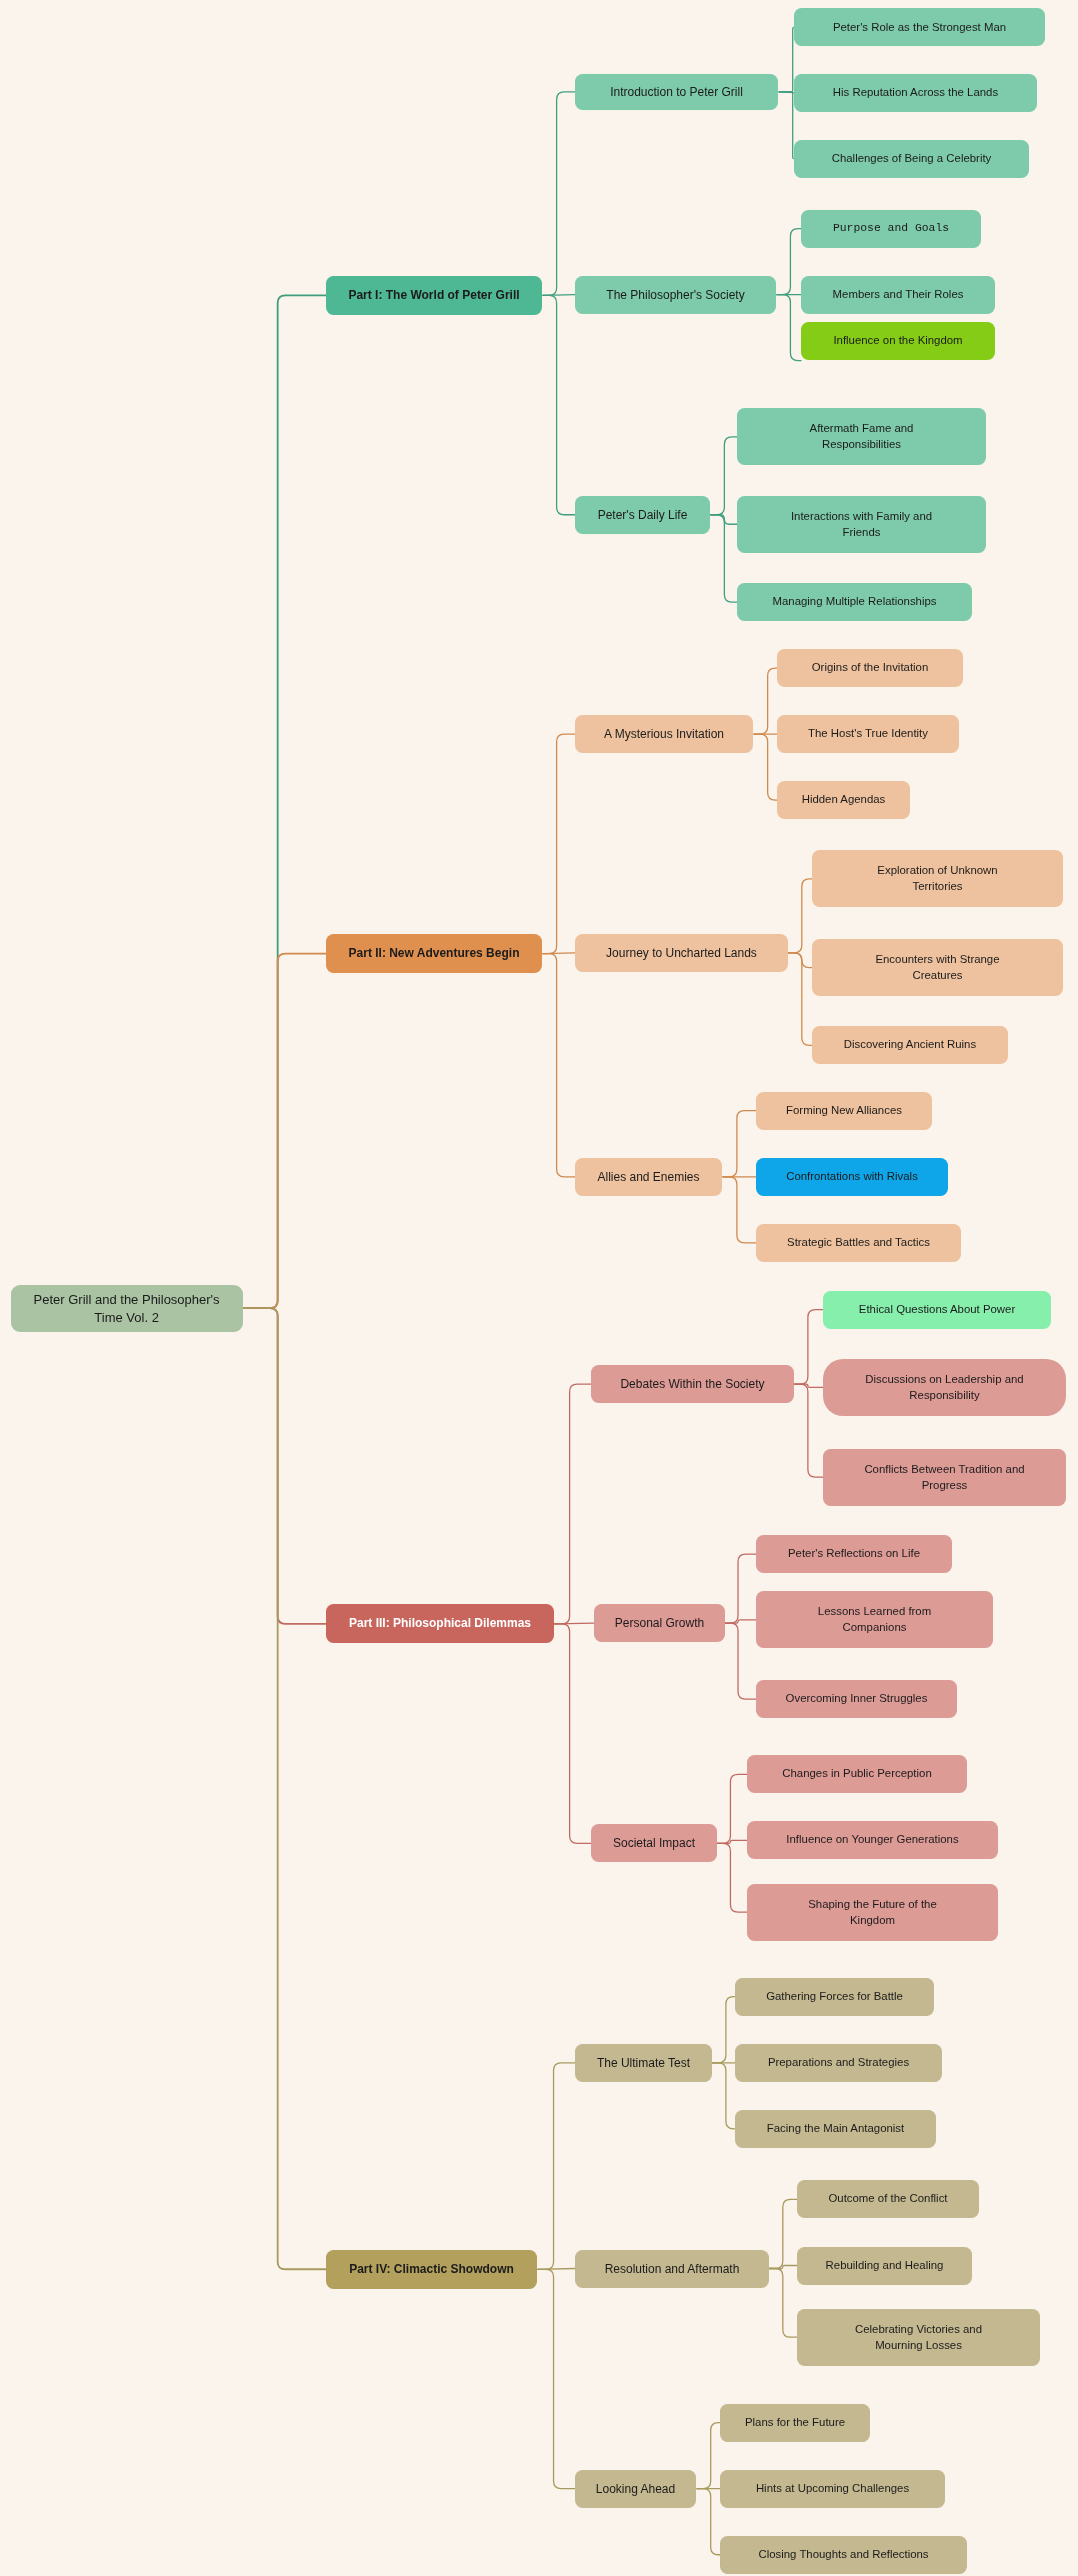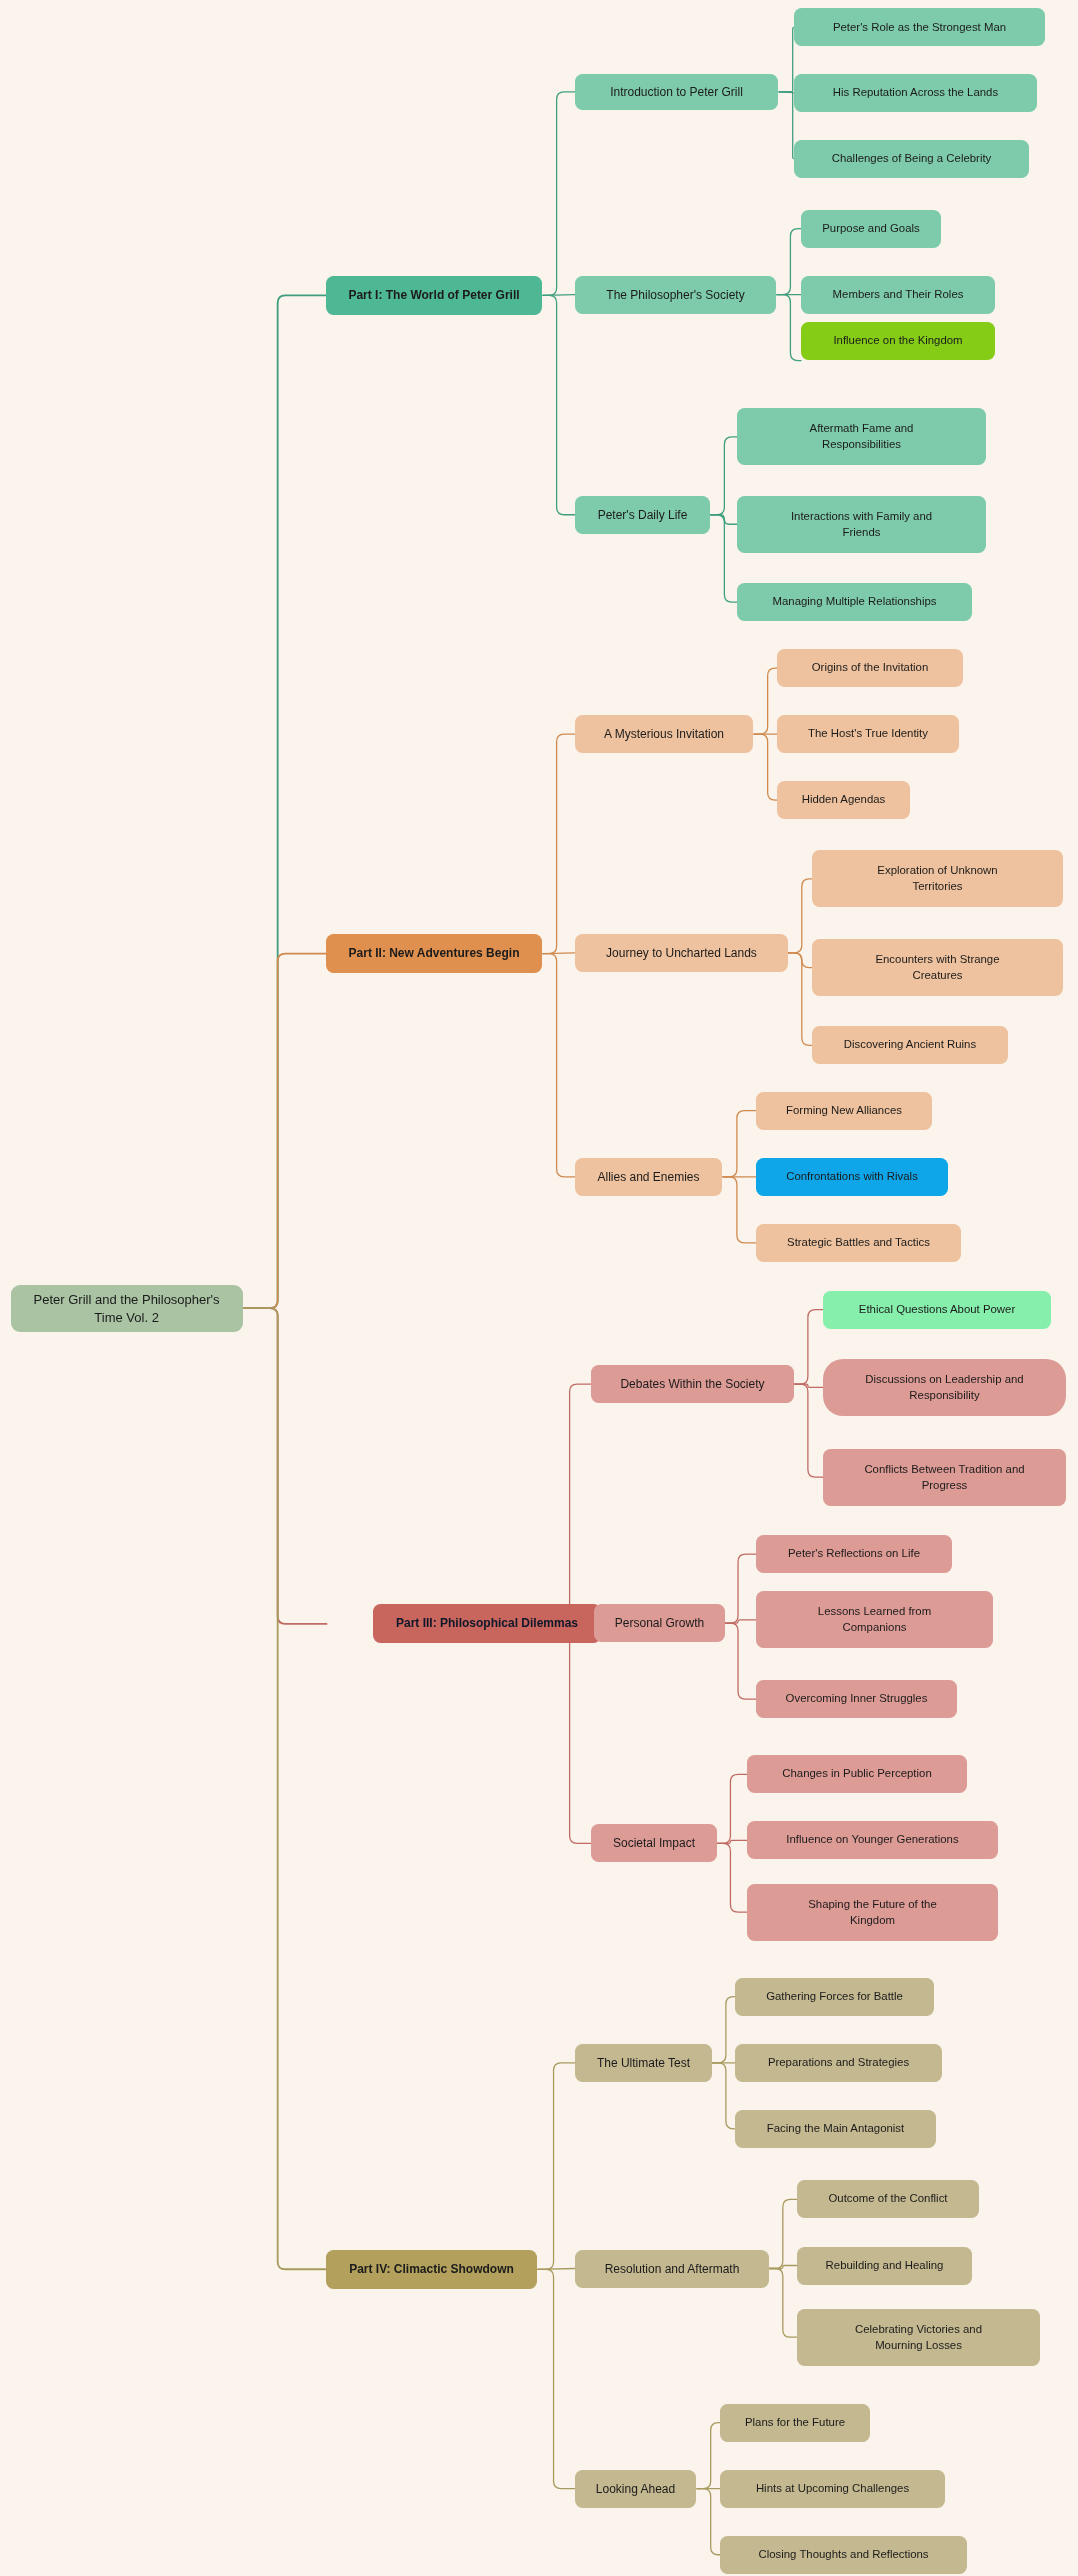--- a/index.html
+++ b/index.html
@@ -19,21 +19,21 @@
     border-radius:7.6px;
     padding:3px 9px;
     line-height:1.35;
     color:#1b1b1b;
     white-space:pre-line;
   }
   .node.lv0{font-size:13px;border-radius:9px;}
   .node.lv1{font-size:12px;font-weight:bold;}
   .node.lv2{font-size:12px;}
   .node.lv3{font-size:11.4px;}
-  .node.light-text{color:#0f172a;margin-left:47px;}
+  .node.light-text{color:#ffffff;}
 </style>
 </head>
 <body>
 
 <div id="mindmap">
   <svg id="edges" xmlns="http://www.w3.org/2000/svg" viewBox="0 0 1421 3393">
       <path d="M319,1723 L355.62,1723 Q365.62,1723 365.62,1713 L365.62,399 Q365.62,389 375.62,389 L430,389" fill="none" stroke="#3f9e7e" stroke-width="2.4" stroke-linecap="round"></path>
       <path d="M715,389 L723.06,389 Q733.06,389 733.06,379 L733.06,131 Q733.06,121 743.06,121 L758,121" fill="none" stroke="#3f9e7e" stroke-width="1.7" stroke-linecap="round"></path>
       <path d="M1026,121 L1042,121 Q1044,121 1044,119 L1044,38 Q1044,36 1046,36 L1046,36" fill="none" stroke="#3f9e7e" stroke-width="1.7" stroke-linecap="round"></path>
       <path d="M1026,121 L1046,122" fill="none" stroke="#3f9e7e" stroke-width="1.7" stroke-linecap="round"></path>
@@ -88,21 +88,21 @@
     </svg>
   <div id="nodes-layer">
       <div class="node lv0" style="left: 10.6px; top: 1285px; width: 232px; height: 47px; background: rgb(169, 195, 163);">Peter Grill and the Philosopher's
 Time Vol. 2</div>
       <div class="node lv1" style="left: 326px; top: 276px; width: 216px; height: 39px; background: rgb(78, 183, 147);">Part I: The World of Peter Grill</div>
       <div class="node lv2" style="left: 575px; top: 74px; width: 203px; height: 36px; background: rgb(126, 203, 171);">Introduction to Peter Grill</div>
       <div class="node lv3" style="left: 794px; top: 8.4px; width: 251px; height: 38px; background: rgb(126, 203, 171);">Peter's Role as the Strongest Man</div>
       <div class="node lv3" style="left: 794px; top: 74px; width: 243px; height: 38px; background: rgb(126, 203, 171);">His Reputation Across the Lands</div>
       <div class="node lv3" style="left: 794px; top: 140px; width: 235px; height: 38px; background: rgb(126, 203, 171);">Challenges of Being a Celebrity</div>
       <div class="node lv2" style="left: 575px; top: 276px; width: 201px; height: 38px; background: rgb(126, 203, 171);">The Philosopher's Society</div>
-      <div class="node lv3" style="left: 801px; top: 210px; width: 140px; height: 38px; background: rgb(126, 203, 171);">Purpose and Goals</div>
+      <div class="node lv3" style="left: 801px; top: 210px; width: 180px; height: 38px; background: rgb(126, 203, 171); font-family: Liberation Mono, monospace;">Purpose and Goals</div>
       <div class="node lv3" style="left: 801px; top: 276px; width: 194px; height: 38px; background: rgb(126, 203, 171);">Members and Their Roles</div>
       <div class="node lv3" style="left: 801px; top: 322px; width: 194px; height: 38px; background: #84cc16;">Influence on the Kingdom</div>
       <div class="node lv2" style="left: 575px; top: 496px; width: 135px; height: 38px; background: rgb(126, 203, 171);">Peter's Daily Life</div>
       <div class="node lv3" style="left: 737px; top: 408px; width: 249px; height: 57px; background: rgb(126, 203, 171);">Aftermath Fame and
 Responsibilities</div>
       <div class="node lv3" style="left: 737px; top: 496px; width: 249px; height: 57px; background: rgb(126, 203, 171);">Interactions with Family and
 Friends</div>
       <div class="node lv3" style="left: 737px; top: 583px; width: 235px; height: 38px; background: rgb(126, 203, 171);">Managing Multiple Relationships</div>
       <div class="node lv1" style="left: 326px; top: 934px; width: 216px; height: 39px; background: rgb(224, 144, 78);">Part II: New Adventures Begin</div>
       <div class="node lv2" style="left: 575px; top: 715px; width: 178px; height: 38px; background: rgb(238, 194, 158);">A Mysterious Invitation</div>

